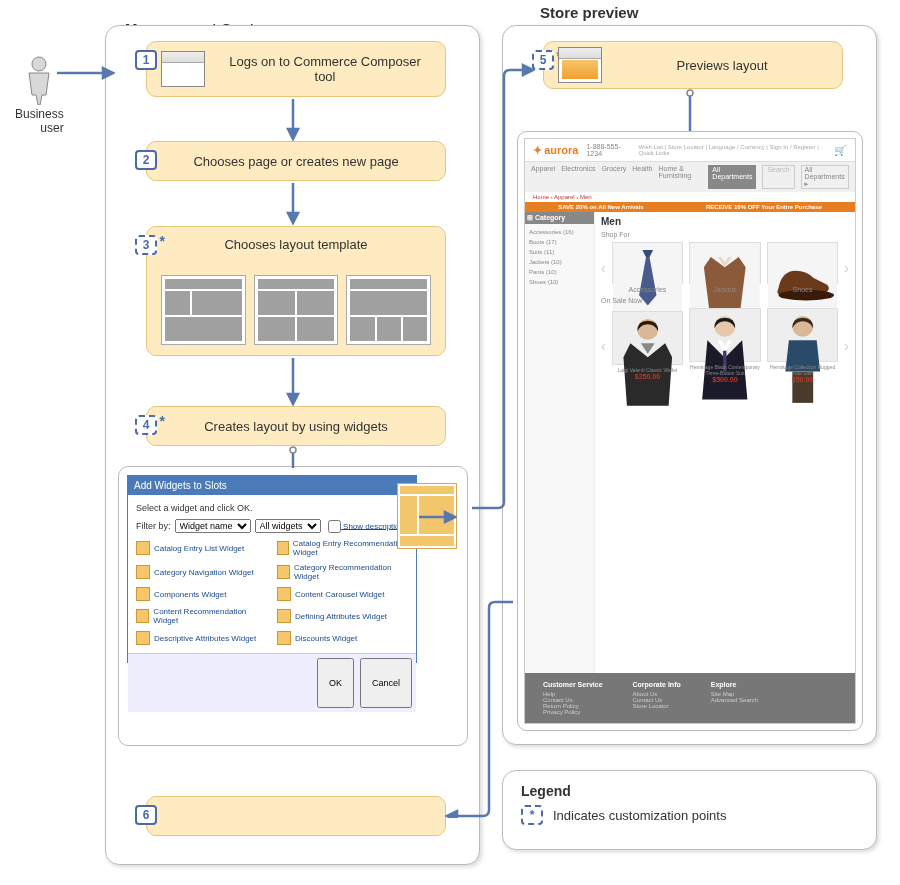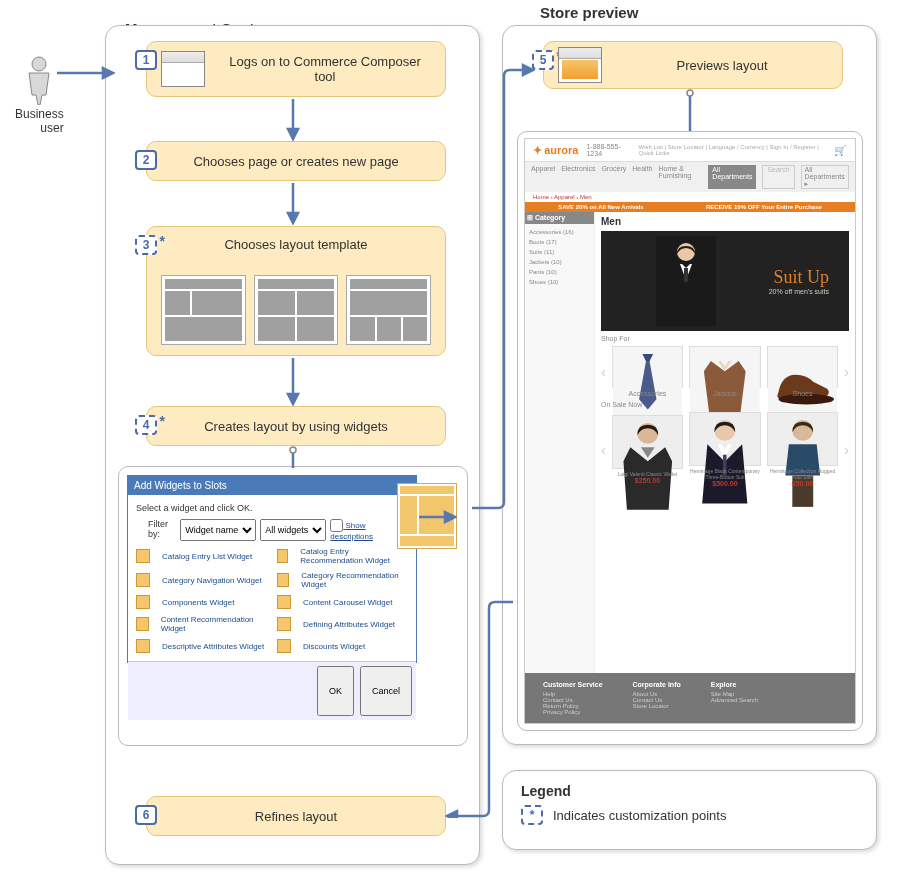--- a/index.html
+++ b/index.html
@@ -83,24 +83,24 @@
   .tmpl .c { background:#a0a0a0; flex:1;}
   .tmpl .hdr { height:10px; background:#a0a0a0;}
 
   
   .widget-dialog {
     position:absolute; background:#fff; border:1px solid #4a7ab8;
     width: 290px;
   }
   .widget-dialog .titlebar { background:#4a7ab8;color:#fff;font-size:10px;padding:4px 6px;}
   .widget-dialog .body { padding:8px; font-size:9px;}
-  .widget-dialog .filter-row { display:flex;gap:4px;margin:6px 12px;font-size:9px;}
+  .widget-dialog .filter-row { display:flex;align-items:center;gap:4px;margin:6px 0;font-size:9px;}
   .widget-dialog .filter-row select{font-size:9px;}
   .widget-dialog .grid { display:grid; grid-template-columns:1fr 1fr; gap:6px 10px; margin-top:6px;}
-  .widget-dialog .w { display:flex; align-items:center; gap:12px; font-size:8px; color:#1a4a8a;}
+  .widget-dialog .w { display:flex; align-items:center; gap:4px; font-size:8px; color:#1a4a8a;}
   .widget-dialog .w .ico { width:14px;height:14px;background:#f7c56b;border:1px solid #cc9933;}
   .widget-dialog .btns { display:flex;justify-content:flex-end;gap:6px;padding:4px;border-top:1px solid #ccc;background:#eef;}
   .widget-dialog .btns button{font-size:9px;padding:18px 10px;}
 
   .mini-layout {
     position:absolute; width:60px; height:66px; border:1px solid #d4a94a; background:#fff;
     display:flex; flex-direction:column; gap:2px; padding:2px;
   }
   .mini-layout .mr { display:flex; gap:2px; flex:1;}
   .mini-layout .mc { background:#f2c66a; flex:1;}
@@ -289,21 +289,20 @@
     </div>
 
     <svg class="arrow" style="left:298px;top:40px;width:40px;height:20px;">
       <line x1="2" y1="10" x2="28" y2="10"></line>
         <polygon class="arrowhead" points="28,5 38,10 28,15"></polygon>
     </svg>
   </div>
 
   <div class="step-box" style="left:40px; top:770px; width:300px; height:40px;">
     <div class="step-num">6</div>
-    <div class="step-text">Refines layout</div>
   </div>
 </div>
 
 <div id="panel-right" class="panel">
 
   <div class="step-box" style="left:40px; top:15px; width:300px; height:48px;">
     <div class="step-num dashed">5<span class="star">*</span></div>
     <div class="app-icon orange"></div>
     <div class="step-text">Previews layout</div>
   </div>
@@ -341,34 +340,20 @@
               <div style="padding: 2px 0px;">Accessories (16)</div>
               <div style="padding: 2px 0px;">Boots (17)</div>
               <div style="padding: 2px 0px;">Suits (11)</div>
               <div style="padding: 2px 0px;">Jackets (10)</div>
               <div style="padding: 2px 0px;">Pants (10)</div>
               <div style="padding: 2px 0px;">Shoes (10)</div>
             </div>
         </div>
         <div class="content">
           <h4>Men</h4>
-          <div class="hero">
-            <svg class="man" viewBox="0 0 60 90">
-              <rect width="60" height="90" fill="#1a1a1a"></rect>
-              <circle cx="30" cy="16" r="9" fill="#e8c8a8"></circle>
-              <path d="M30 10 q-9 0 -9 8 q3 -6 9 -6 q6 0 9 6 q0 -8 -9 -8" fill="#2a1a0a"></path>
-              <path d="M17 28 L30 48 L43 28 L48 58 L48 90 L12 90 L12 58 Z" fill="#1a1a1a"></path>
-              <path d="M24 28 L30 44 L36 28 L34 28 L30 32 L26 28 Z" fill="#fff"></path>
-              <rect x="28" y="32" width="4" height="14" fill="#333"></rect>
-            </svg>
-            <div class="txt">
-              <div class="big">Suit Up</div>
-              <div class="sm">20% off men's suits</div>
-            </div>
-          </div>
           <div style="font-size:7px;margin-top:4px;">Shop For</div>
           <div class="prow" id="r1">
             <span class="chev">‹</span>
           <div class="prod">
                 <div class="img"><svg viewBox="0 0 40 40">
                     <rect width="40" height="40" fill="#f5f5f5"></rect>
                     <path d="M17 4 h6 l-2 4 l4 22 l-5 6 l-5 -6 l4 -22 z" fill="#4a5a8a"></path>
                     <path d="M17 4 h6 l-2 4 h-2 z" fill="#3a4a7a"></path>
                   </svg></div>
                 <div>Accessories</div>

